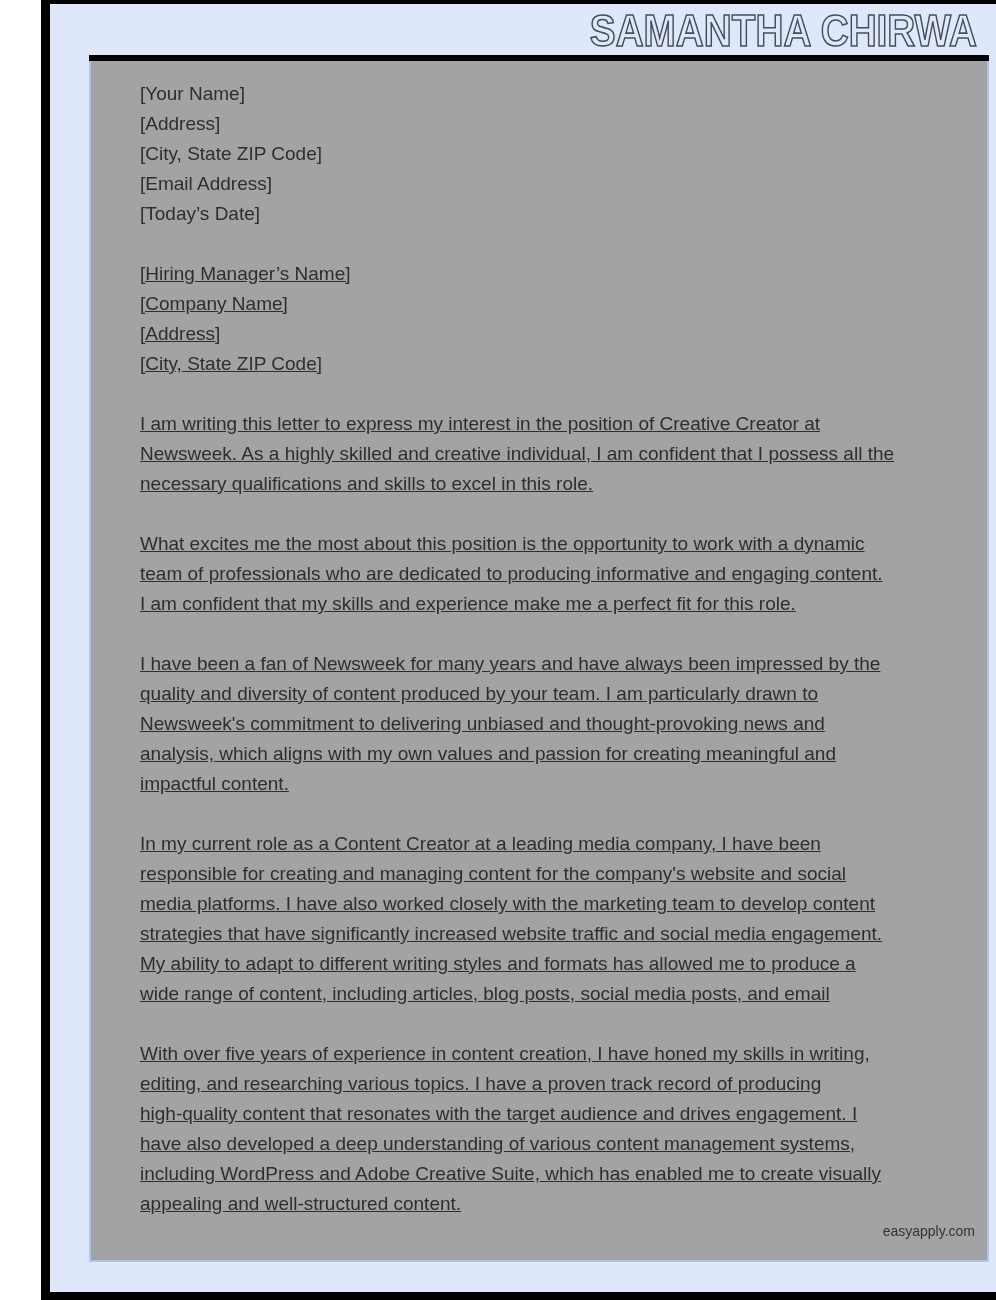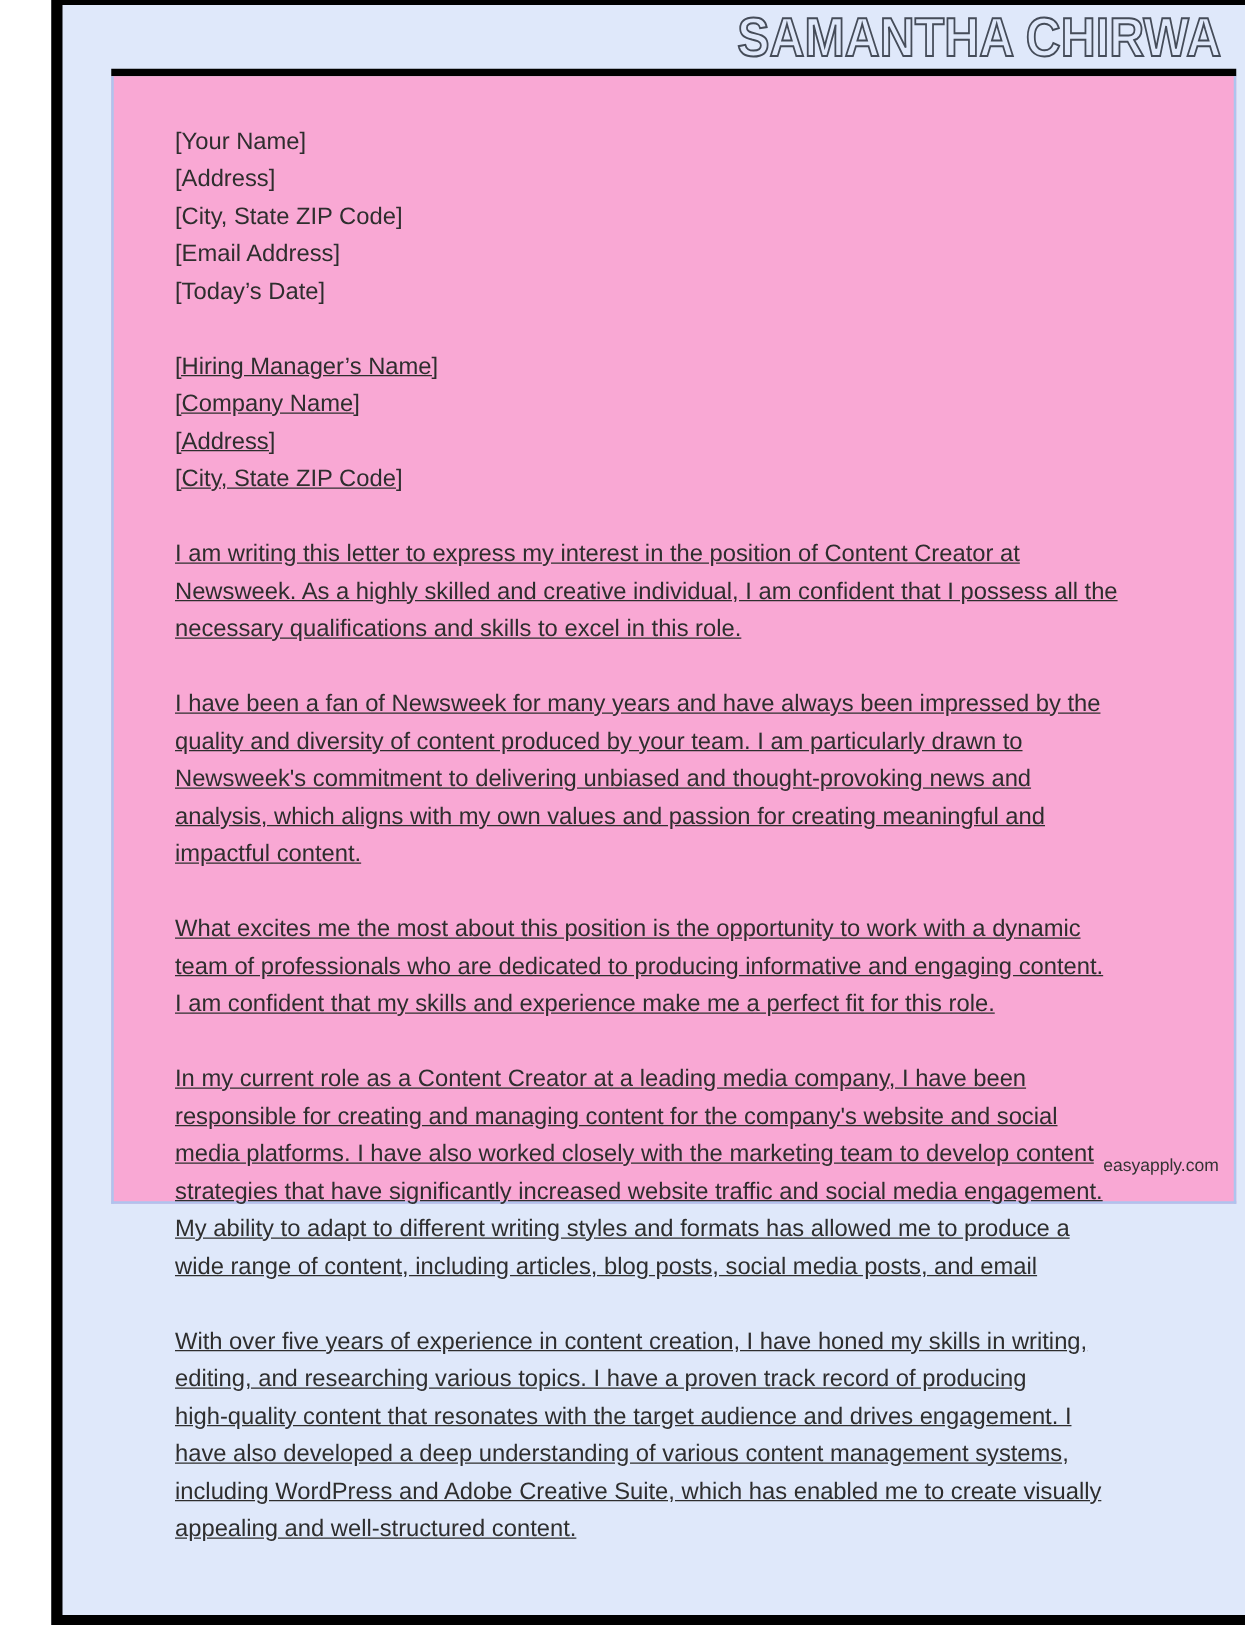--- a/index.html
+++ b/index.html
@@ -46,26 +46,26 @@
     left: 39px;
     width: 900px;
     height: 6px;
     background: #000000;
   }
   .page {
     position: absolute;
     top: 57px;
     left: 39px;
     width: 900px;
-    height: 902px;
+    height: 1201px;
     box-sizing: border-box;
-    background: #f9a8d4;
+    background: #a3a3a3;
     border: 2px solid #aec4ee;
     border-top: none;
-    padding: 38px 49px 0 49px;
+    padding: 18px 49px 0 49px;
     overflow: visible;
     font-size: 19px;
     line-height: 30px;
     color: #2e2e2e;
   }
   .block {
     white-space: pre;
     margin: 0;
   }
   .block + .block {
@@ -98,33 +98,33 @@
 [City, State ZIP Code]
 [Email Address]
 [Today’s Date]</div>
 
     <div class="block">[Hiring Manager’s Name]
 [Company Name]
 [Address]
 [City, State ZIP Code]</div>
 
 
-    <div class="block">I am writing this letter to express my interest in the position of Content Creator at
+    <div class="block">I am writing this letter to express my interest in the position of Creative Creator at
 Newsweek. As a highly skilled and creative individual, I am confident that I possess all the
 necessary qualifications and skills to excel in this role.</div>
+
+    <div class="block">What excites me the most about this position is the opportunity to work with a dynamic
+team of professionals who are dedicated to producing informative and engaging content.
+I am confident that my skills and experience make me a perfect fit for this role.</div>
 
     <div class="block">I have been a fan of Newsweek for many years and have always been impressed by the
 quality and diversity of content produced by your team. I am particularly drawn to
 Newsweek's commitment to delivering unbiased and thought-provoking news and
 analysis, which aligns with my own values and passion for creating meaningful and
 impactful content.</div>
-
-    <div class="block">What excites me the most about this position is the opportunity to work with a dynamic
-team of professionals who are dedicated to producing informative and engaging content.
-I am confident that my skills and experience make me a perfect fit for this role.</div>
 
     <div class="block">In my current role as a Content Creator at a leading media company, I have been
 responsible for creating and managing content for the company's website and social
 media platforms. I have also worked closely with the marketing team to develop content
 strategies that have significantly increased website traffic and social media engagement.
 My ability to adapt to different writing styles and formats has allowed me to produce a
 wide range of content, including articles, blog posts, social media posts, and email</div>
 
     <div class="block">With over five years of experience in content creation, I have honed my skills in writing,
 editing, and researching various topics. I have a proven track record of producing

